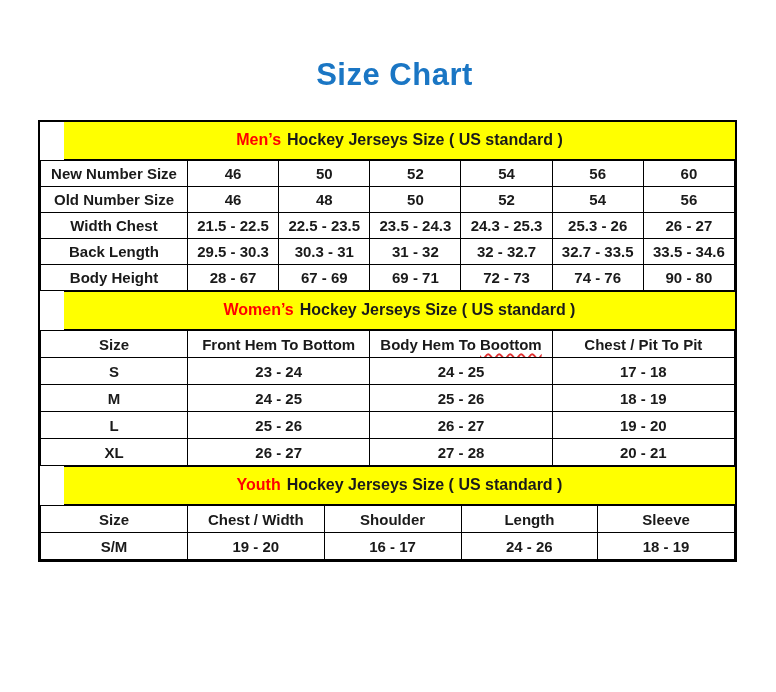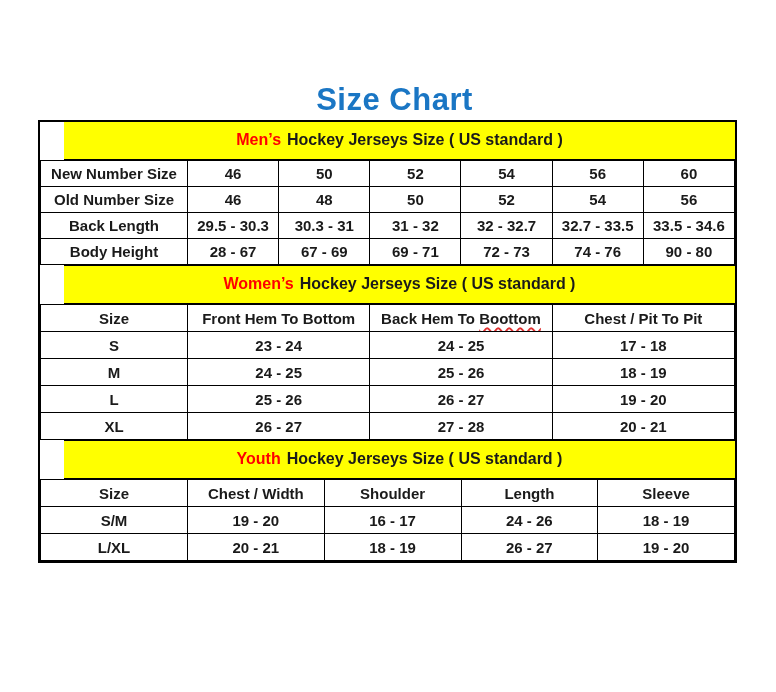--- a/index.html
+++ b/index.html
@@ -7,21 +7,21 @@
   body {
     width: 776px; height: 692px;
     background: #ffffff;
     font-family: "Liberation Sans", "DejaVu Sans", sans-serif;
     color: #1a1a1a;
     position: relative;
     overflow: hidden;
   }
   .page-title {
     position: absolute;
-    top: 82px; left: 0; width: 100%;
+    top: 57px; left: 0; width: 100%;
     text-align: center;
     font-size: 31px;
     font-weight: 700;
     color: #1a76c4;
     letter-spacing: 0.5px;
     padding-left: 13px;
   }
   .chart-wrap {
     position: absolute;
     left: 38px; top: 120px; width: 699px;
@@ -101,20 +101,29 @@
       <tr>
         <td>Old Number Size</td>
         <td>46</td>
         <td>48</td>
         <td>50</td>
         <td>52</td>
         <td>54</td>
         <td>56</td>
       </tr>
       <tr>
+        <td>Width Chest</td>
+        <td>21.5 - 22.5</td>
+        <td>22.5 - 23.5</td>
+        <td>23.5 - 24.3</td>
+        <td>24.3 - 25.3</td>
+        <td>25.3 - 26</td>
+        <td>26 - 27</td>
+      </tr>
+      <tr>
         <td>Back Length</td>
         <td>29.5 - 30.3</td>
         <td>30.3 - 31</td>
         <td>31 - 32</td>
         <td>32 - 32.7</td>
         <td>32.7 - 33.5</td>
         <td>33.5 - 34.6</td>
       </tr>
       <tr>
         <td>Body Height</td>
@@ -136,21 +145,21 @@
         <col class="label-col">
         <col>
         <col>
         <col>
       </colgroup>
     <tbody>
       <tr>
         <th>Size</th>
         <th>Front Hem To Bottom</th>
         <th>
-          <span>Back Hem To</span>
+          <span>Body Hem To</span>
           <span class="sp-err">Boottom</span>
         </th>
         <th>Chest / Pit To Pit</th>
       </tr>
       <tr>
         <th>S</th>
         <td>23 - 24</td>
         <td>24 - 25</td>
         <td>17 - 18</td>
       </tr>
@@ -194,23 +203,16 @@
         <th>Length</th>
         <th>Sleeve</th>
       </tr>
       <tr>
         <th>S/M</th>
         <td>19 - 20</td>
         <td>16 - 17</td>
         <td>24 - 26</td>
         <td>18 - 19</td>
       </tr>
-      <tr>
-        <th>L/XL</th>
-        <td>20 - 21</td>
-        <td>18 - 19</td>
-        <td>26 - 27</td>
-        <td>19 - 20</td>
-      </tr>
     </tbody>
   </table>
 
 </div>
 
 </body></html>

